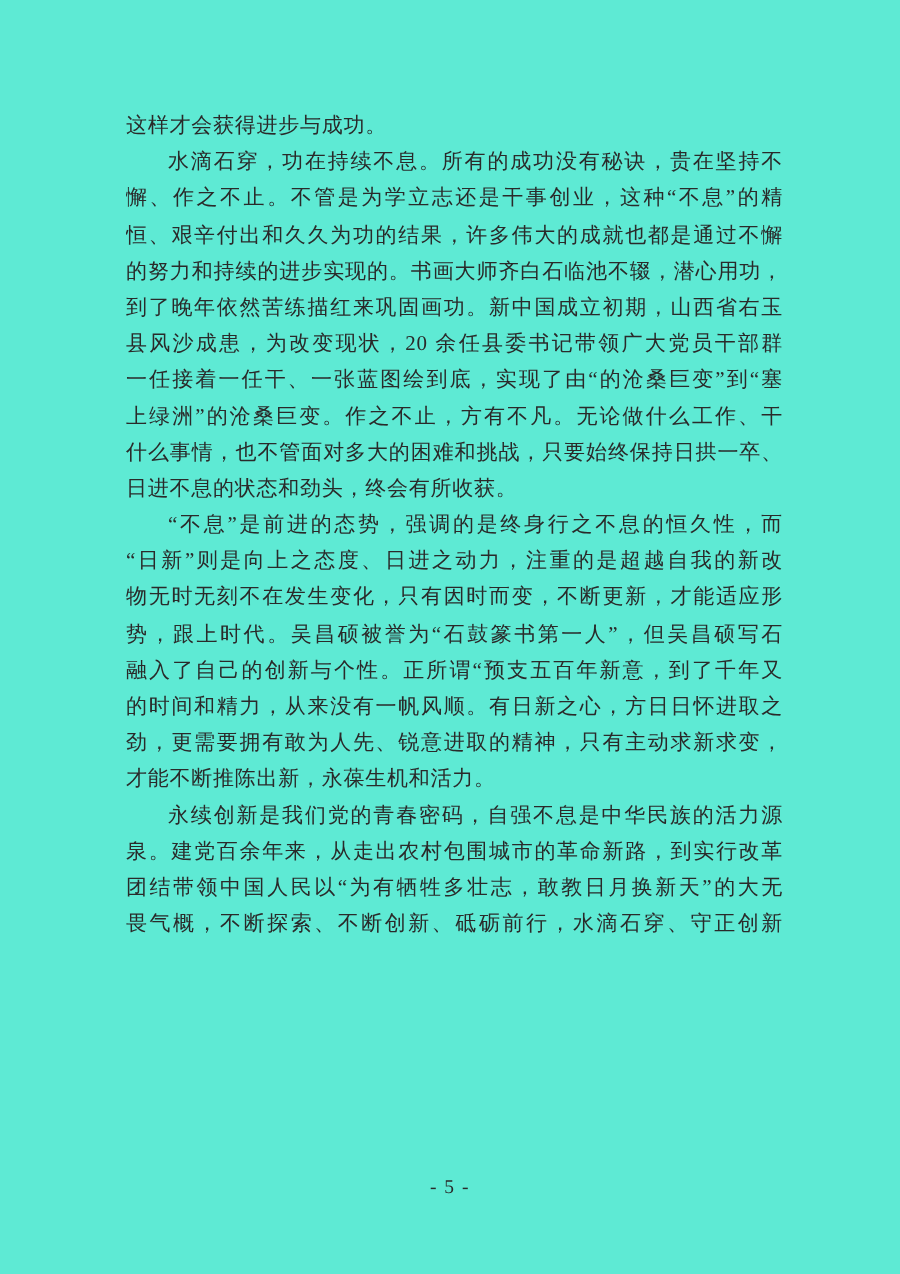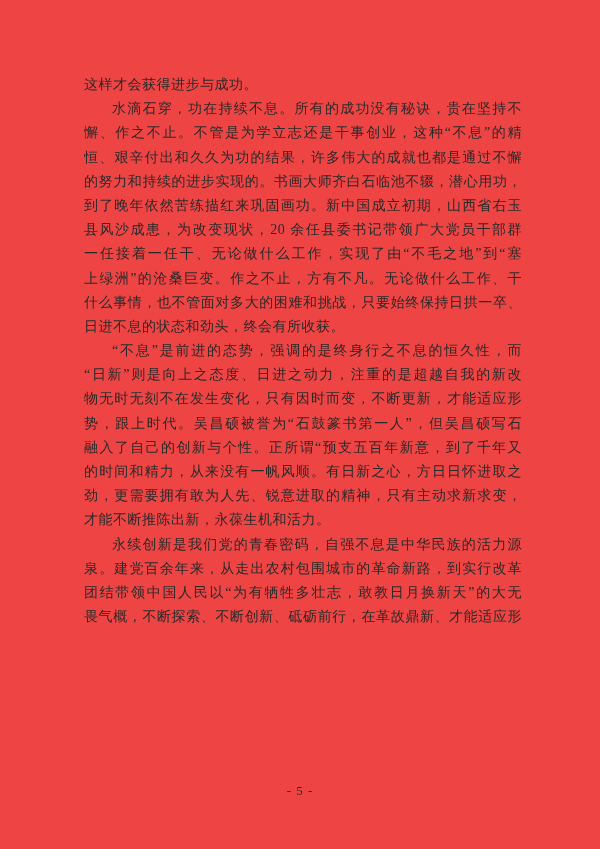--- a/index.html
+++ b/index.html
@@ -4,21 +4,21 @@
 <style>
   html, body {
     margin: 0;
     padding: 0;
     background: #ffffff;
   }
   .page {
     position: relative;
     width: 600px;
     height: 849px;
-    background: #ef4444;
+    background: #5eead4;
     font-family: "Liberation Serif", "DejaVu Serif", serif;
     color: #2a2a2a;
     overflow: hidden;
   }
   .text-column {
     position: absolute;
     left: 84px;
     top: 73px;
     width: 438px;
   }
@@ -63,40 +63,40 @@
       <div class="line para-end">这样才会获得进步与成功。</div>
     </div>
 
     <div class="paragraph">
       <div class="line indent">水滴石穿，功在持续不息。所有的成功没有秘诀，贵在坚持不</div>
       <div class="line">懈、作之不止。不管是为学立志还是干事创业，这种“不息”的精</div>
       <div class="line">恒、艰辛付出和久久为功的结果，许多伟大的成就也都是通过不懈</div>
       <div class="line">的努力和持续的进步实现的。书画大师齐白石临池不辍，潜心用功，</div>
       <div class="line">到了晚年依然苦练描红来巩固画功。新中国成立初期，山西省右玉</div>
       <div class="line">县风沙成患，为改变现状，20 余任县委书记带领广大党员干部群众，</div>
-      <div class="line">一任接着一任干、无论做什么工作，实现了由“不毛之地”到“塞</div>
+      <div class="line">一任接着一任干、一张蓝图绘到底，实现了由“的沧桑巨变”到“塞</div>
       <div class="line">上绿洲”的沧桑巨变。作之不止，方有不凡。无论做什么工作、干</div>
       <div class="line">什么事情，也不管面对多大的困难和挑战，只要始终保持日拱一卒、</div>
       <div class="line para-end">日进不息的状态和劲头，终会有所收获。</div>
     </div>
 
     <div class="paragraph">
       <div class="line indent">“不息”是前进的态势，强调的是终身行之不息的恒久性，而</div>
       <div class="line">“日新”则是向上之态度、日进之动力，注重的是超越自我的新改</div>
       <div class="line">物无时无刻不在发生变化，只有因时而变，不断更新，才能适应形</div>
       <div class="line">势，跟上时代。吴昌硕被誉为“石鼓篆书第一人”，但吴昌硕写石</div>
       <div class="line">融入了自己的创新与个性。正所谓“预支五百年新意，到了千年又</div>
       <div class="line">的时间和精力，从来没有一帆风顺。有日新之心，方日日怀进取之</div>
       <div class="line">劲，更需要拥有敢为人先、锐意进取的精神，只有主动求新求变，</div>
       <div class="line para-end">才能不断推陈出新，永葆生机和活力。</div>
     </div>
 
     <div class="paragraph">
       <div class="line indent">永续创新是我们党的青春密码，自强不息是中华民族的活力源</div>
       <div class="line">泉。建党百余年来，从走出农村包围城市的革命新路，到实行改革</div>
       <div class="line">团结带领中国人民以“为有牺牲多壮志，敢教日月换新天”的大无</div>
-      <div class="line">畏气概，不断探索、不断创新、砥砺前行，在革故鼎新、才能适应形</div>
+      <div class="line">畏气概，不断探索、不断创新、砥砺前行，水滴石穿、守正创新</div>
     </div>
 
   </div>
 
   <div class="footer">- 5 -</div>
 </div>
 
 </body></html>

